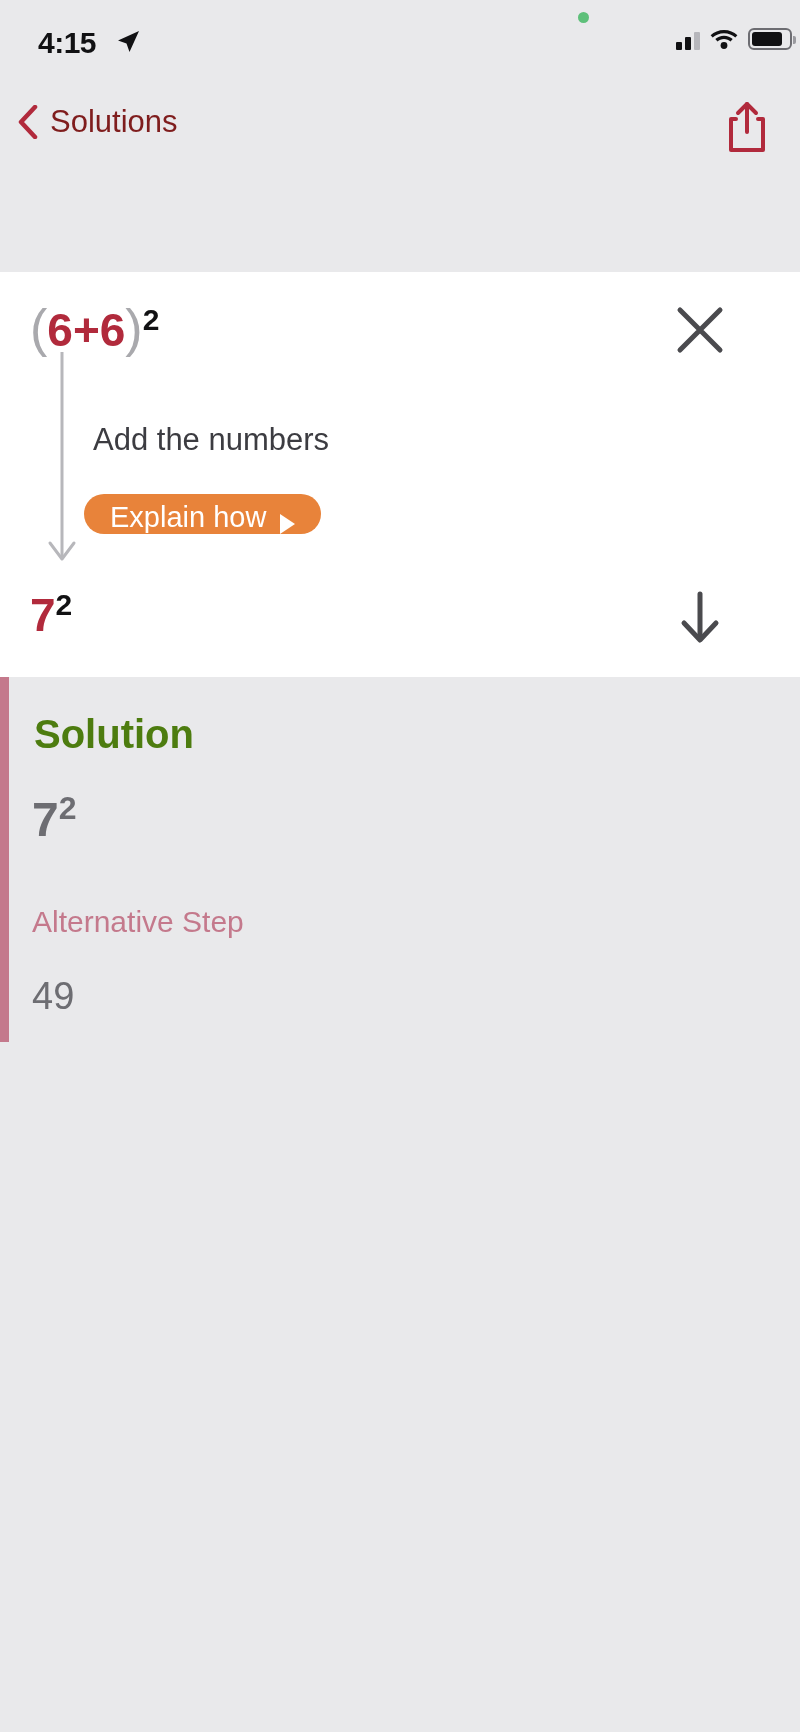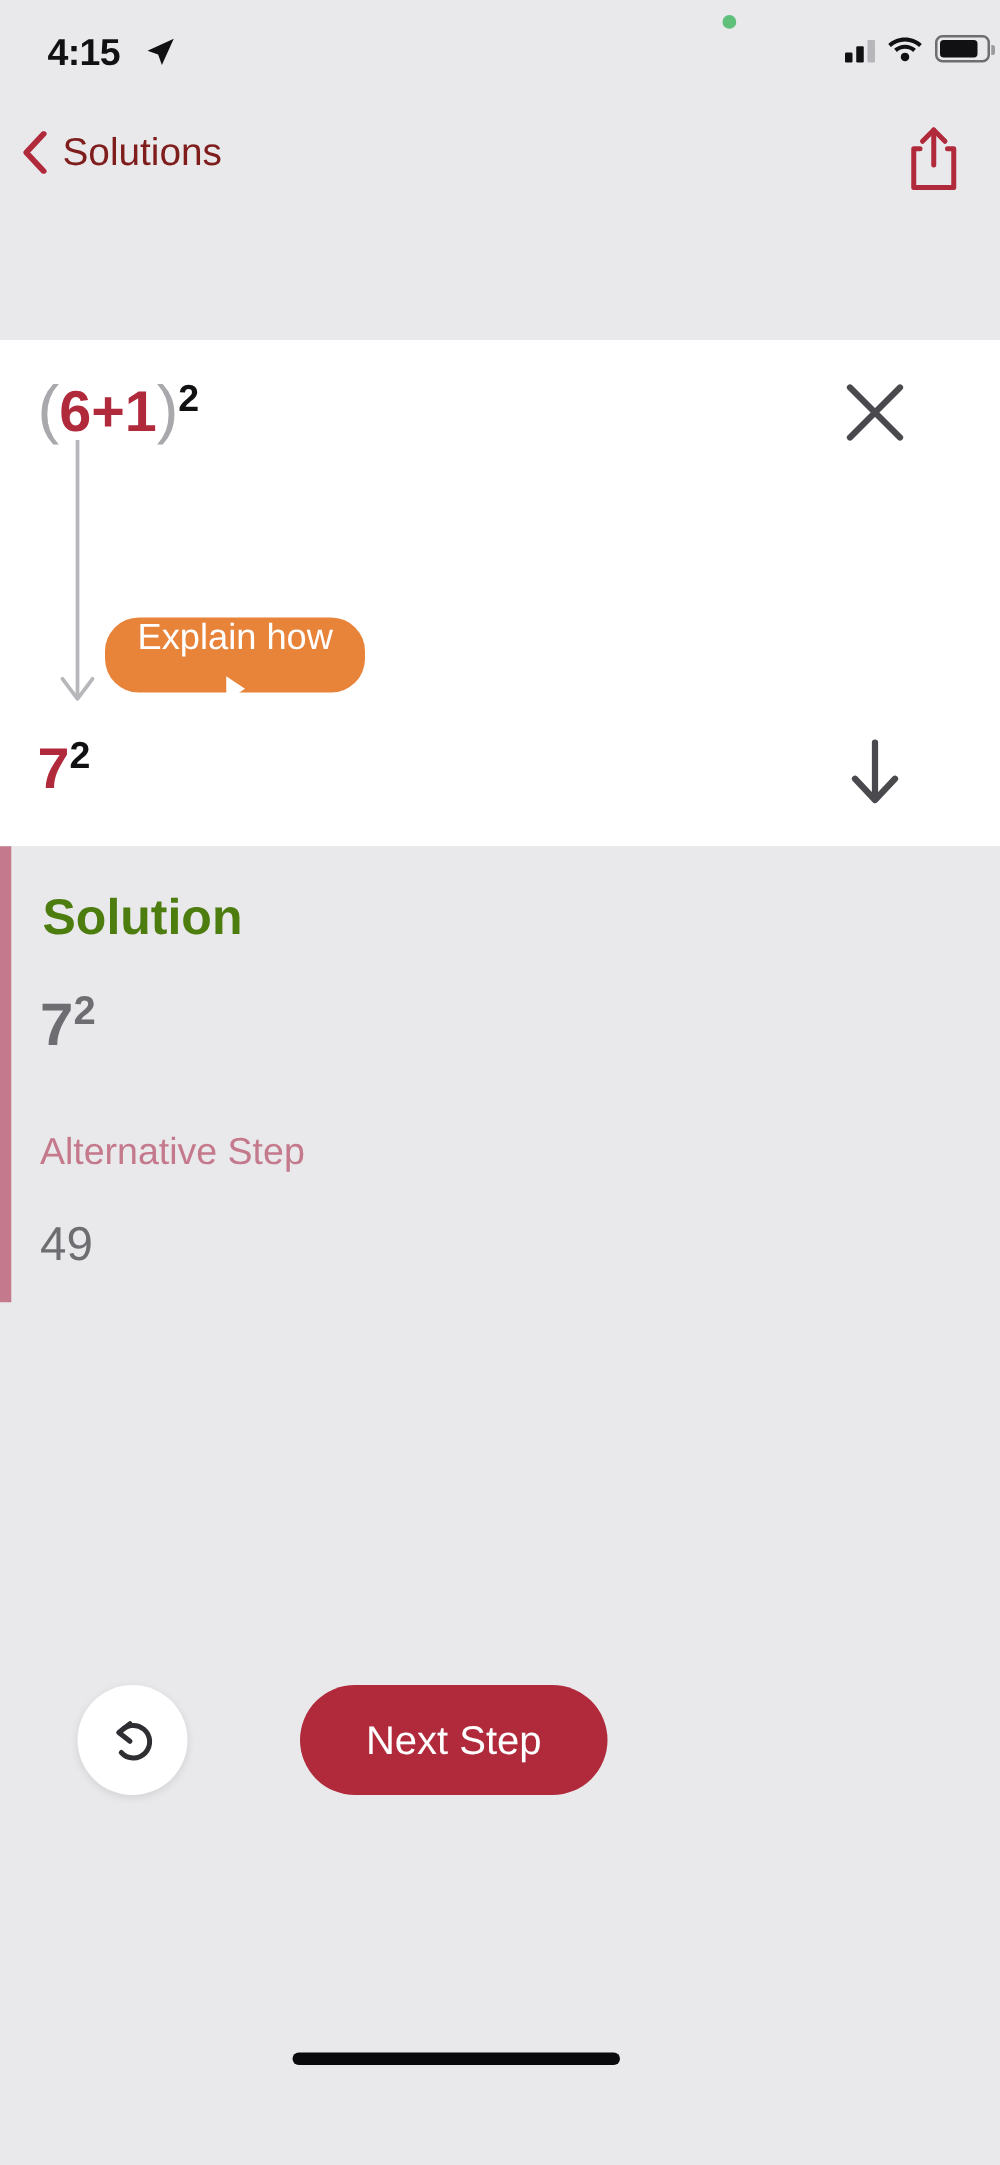--- a/index.html
+++ b/index.html
@@ -181,29 +181,28 @@
   .step-desc {
     position: absolute;
     left: 93px; top: 150px;
     font-size: 31px;
     color: #3c3c41;
     font-family: "Liberation Sans", sans-serif;
   }
   .explain-btn {
     position: absolute;
     left: 84px; top: 222px;
-    height: 60px;
+    height: 40px;
     padding: 0 26px;
     background: #e8833a;
     border-radius: 27px;
     display: flex;
-    align-items: center;
+    align-items: flex-end;
     gap: 14px;
     cursor: pointer;
-    flex-direction: column;
   }
   .explain-btn .label {
     font-size: 29px;
     color: #ffffff;
     font-family: "Liberation Sans", sans-serif;
   }
   .play-tri {
     width: 0; height: 0;
     border-left: 15px solid #ffffff;
     border-top: 10px solid transparent;
@@ -361,32 +360,33 @@
       <path d="M23 4 L23 32" stroke="#b12a3c" stroke-width="4" fill="none" stroke-linecap="round"></path>
       <path d="M14 13 L23 4 L32 13" stroke="#b12a3c" stroke-width="4" fill="none" stroke-linecap="round" stroke-linejoin="round"></path>
       <path d="M12 19 L7 19 L7 50 L39 50 L39 19 L34 19" stroke="#b12a3c" stroke-width="4" fill="none" stroke-linecap="round" stroke-linejoin="round"></path>
     </svg>
   </div>
 
 
   <div class="step-card">
 
     <div class="expr-row">
-      <span class="paren">(</span><span class="red">6+1</span><span class="paren">)</span><span class="exp">2</span>
+      <span class="paren">(</span><span class="red">6+6</span><span class="paren">)</span><span class="exp">2</span>
     </div>
 
     <svg class="close-x" viewBox="0 0 52 52">
       <path d="M6 6 L46 46 M46 6 L6 46" stroke="#4a4a4e" stroke-width="5" stroke-linecap="round"></path>
     </svg>
 
     <svg class="flow-arrow" viewBox="0 0 36 215">
       <path d="M18 0 L18 205" stroke="#b7b7bb" stroke-width="3" fill="none"></path>
       <path d="M6 191 L18 207 L30 191" stroke="#b7b7bb" stroke-width="3" fill="none" stroke-linecap="round" stroke-linejoin="round"></path>
     </svg>
 
+    <div class="step-desc">Add the numbers</div>
 
     <div class="explain-btn">
       <span class="label">Explain how</span>
       <span class="play-tri"></span>
     </div>
 
     <div class="result-row">
       <span>7</span><span class="exp">2</span>
     </div>
 
@@ -399,26 +399,14 @@
   <div class="solution-panel">
     <div class="sol-accent"></div>
     <div class="sol-heading">Solution</div>
     <div class="sol-value">
       <span>7</span><span class="exp2">2</span>
     </div>
     <div class="alt-label">Alternative Step</div>
     <div class="alt-value">49</div>
   </div>
 
-  <div class="bottom-zone">
-    <div class="undo-btn">
-      <svg width="44" height="44" viewBox="0 0 44 44">
-        <path d="M12 16 A13 13 0 1 1 13 32" stroke="#2e2e33" stroke-width="4" fill="none" stroke-linecap="round"></path>
-        <path d="M20 9 L11 16 L20 23" stroke="#2e2e33" stroke-width="4" fill="none" stroke-linecap="round" stroke-linejoin="round"></path>
-      </svg>
-    </div>
-    <div class="next-btn">
-      <span class="label">Next Step</span>
-    </div>
-    <div class="home-indicator"></div>
-  </div>
 
 </div>
 
 </body></html>

